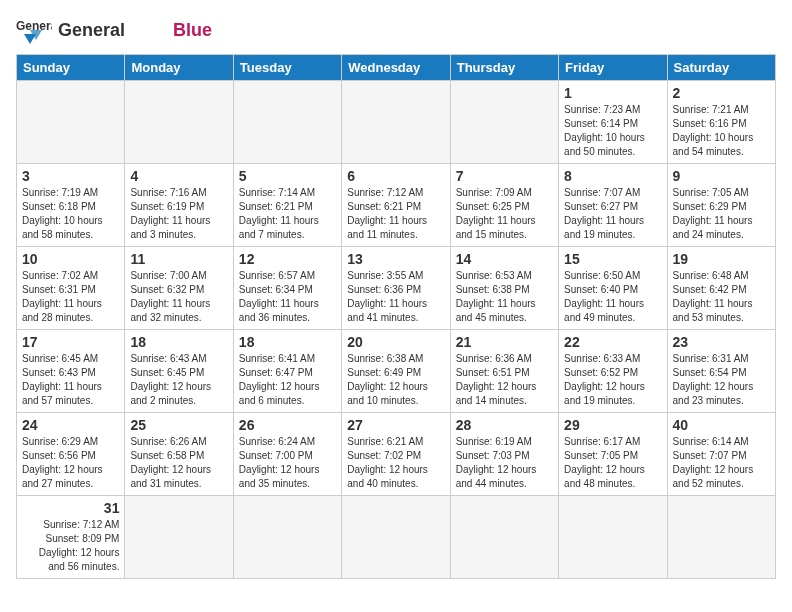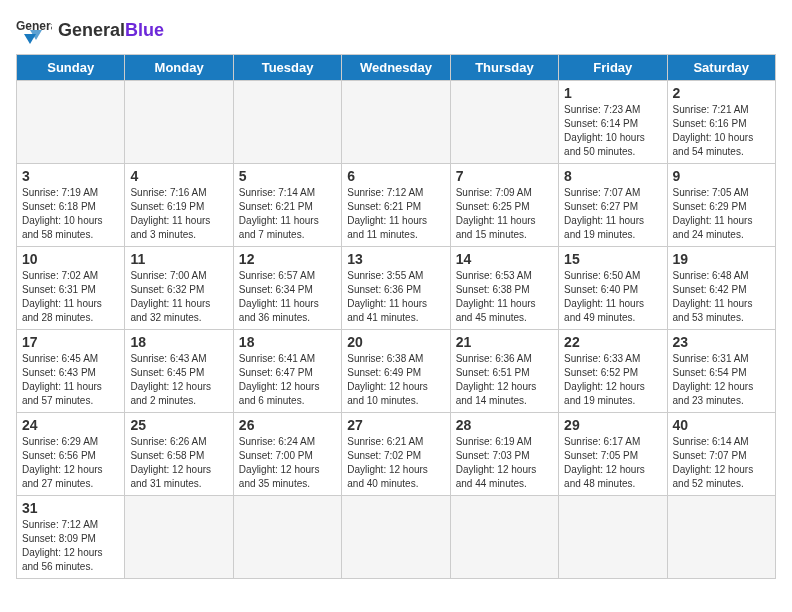--- a/index.html
+++ b/index.html
@@ -38,21 +38,21 @@
       color: #555;
     }
     .calendar-table {
       width: 100%;
       border-collapse: collapse;
       table-layout: fixed;
     }
     .calendar-table th {
       background-color: #1a7abf;
       color: #fff;
-      text-align: center;
+      text-align: left;
       padding: 5px 6px;
       font-size: 13px;
       border: 1px solid #ccc;
     }
     .calendar-table td {
       border: 1px solid #ccc;
       vertical-align: top;
       padding: 4px 5px;
       height: 80px;
       background: #fff;
@@ -68,35 +68,36 @@
       display: block;
       margin-bottom: 2px;
     }
     .day-info {
       font-size: 10px;
       line-height: 1.4;
       color: #333;
     }
     .last-row td {
       height: 70px;
+      text-align: right;
     }
   </style>
 </head>
 <body>
 
 <div class="header-section">
   <div class="logo">
     <svg class="logo-icon" viewBox="0 0 36 28" xmlns="http://www.w3.org/2000/svg">
       <text x="0" y="14" font-size="12" font-weight="bold" fill="#333">General</text>
       <polygon points="8,18 20,18 14,28" fill="#1a7abf"></polygon>
       <polygon points="14,14 26,14 20,24" fill="#1a7abf" opacity="0.7"></polygon>
     </svg>
     <div>
       <div style="font-size:18px;font-weight:bold;color:#333;">
-        <span style="color:#333;">General</span><span style="color:#6d28d9;">Blue</span>
+        <span style="color:#333;">General</span><span style="color:#be185d;padding-left:48px;">Blue</span>
       </div>
     </div>
   </div>
   <div class="title-section">
     <div class="month-title"></div>
     <div class="location-title"></div>
   </div>
 </div>
 
 <table class="calendar-table">

